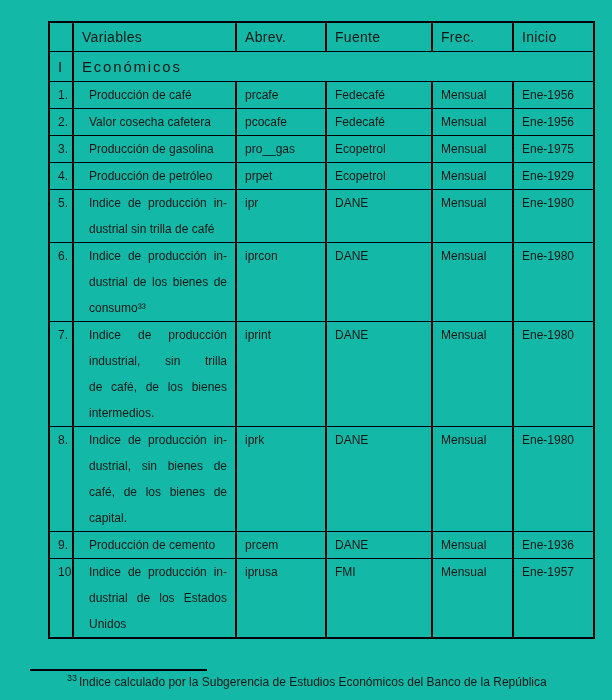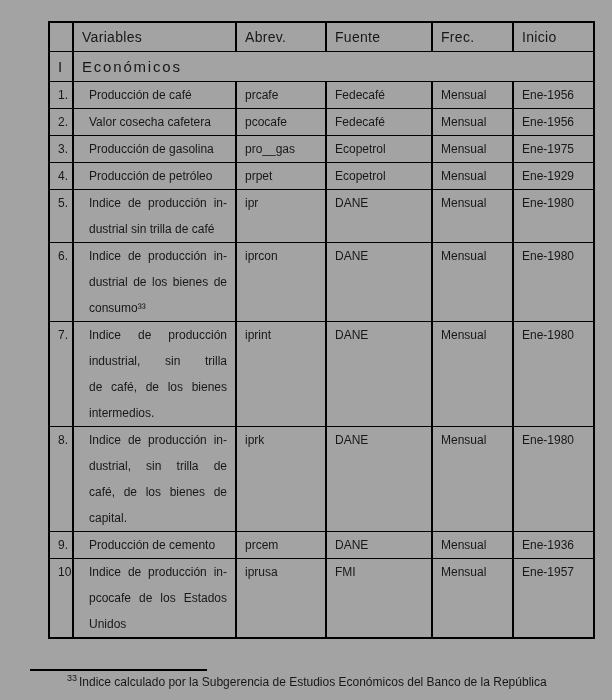--- a/index.html
+++ b/index.html
@@ -1,20 +1,20 @@
 <!DOCTYPE html>
 <html><head>
 <meta charset="utf-8">
 <style>
   html, body { margin: 0; padding: 0; }
   .page {
     position: relative;
     width: 612px;
     height: 700px;
-    background: #a3a3a3;
+    background: #14b8a6;
     font-family: "Liberation Sans", sans-serif;
     color: #181818;
     overflow: hidden;
   }
   table.vars {
     position: absolute;
     left: 48px;
     top: 21px;
     width: 545px;
     table-layout: fixed;
@@ -190,21 +190,21 @@
         <td>iprint</td>
         <td>DANE</td>
         <td>Mensual</td>
         <td>Ene-1980</td>
       </tr>
 
       <tr>
         <td class="num">8.</td>
         <td class="var">
           <div class="ln j">Indice de producción in-</div>
-          <div class="ln j">dustrial, sin trilla de</div>
+          <div class="ln j">dustrial, sin bienes de</div>
           <div class="ln j">café, de los bienes de</div>
           <div class="ln">capital.</div>
         </td>
         <td>iprk</td>
         <td>DANE</td>
         <td>Mensual</td>
         <td>Ene-1980</td>
       </tr>
 
       <tr class="single">
@@ -215,21 +215,21 @@
         <td>prcem</td>
         <td>DANE</td>
         <td>Mensual</td>
         <td>Ene-1936</td>
       </tr>
 
       <tr>
         <td class="num">10.</td>
         <td class="var">
           <div class="ln j">Indice de producción in-</div>
-          <div class="ln j">pcocafe de los Estados</div>
+          <div class="ln j">dustrial de los Estados</div>
           <div class="ln">Unidos</div>
         </td>
         <td>iprusa</td>
         <td>FMI</td>
         <td>Mensual</td>
         <td>Ene-1957</td>
       </tr>
 
     </tbody>
   </table>

